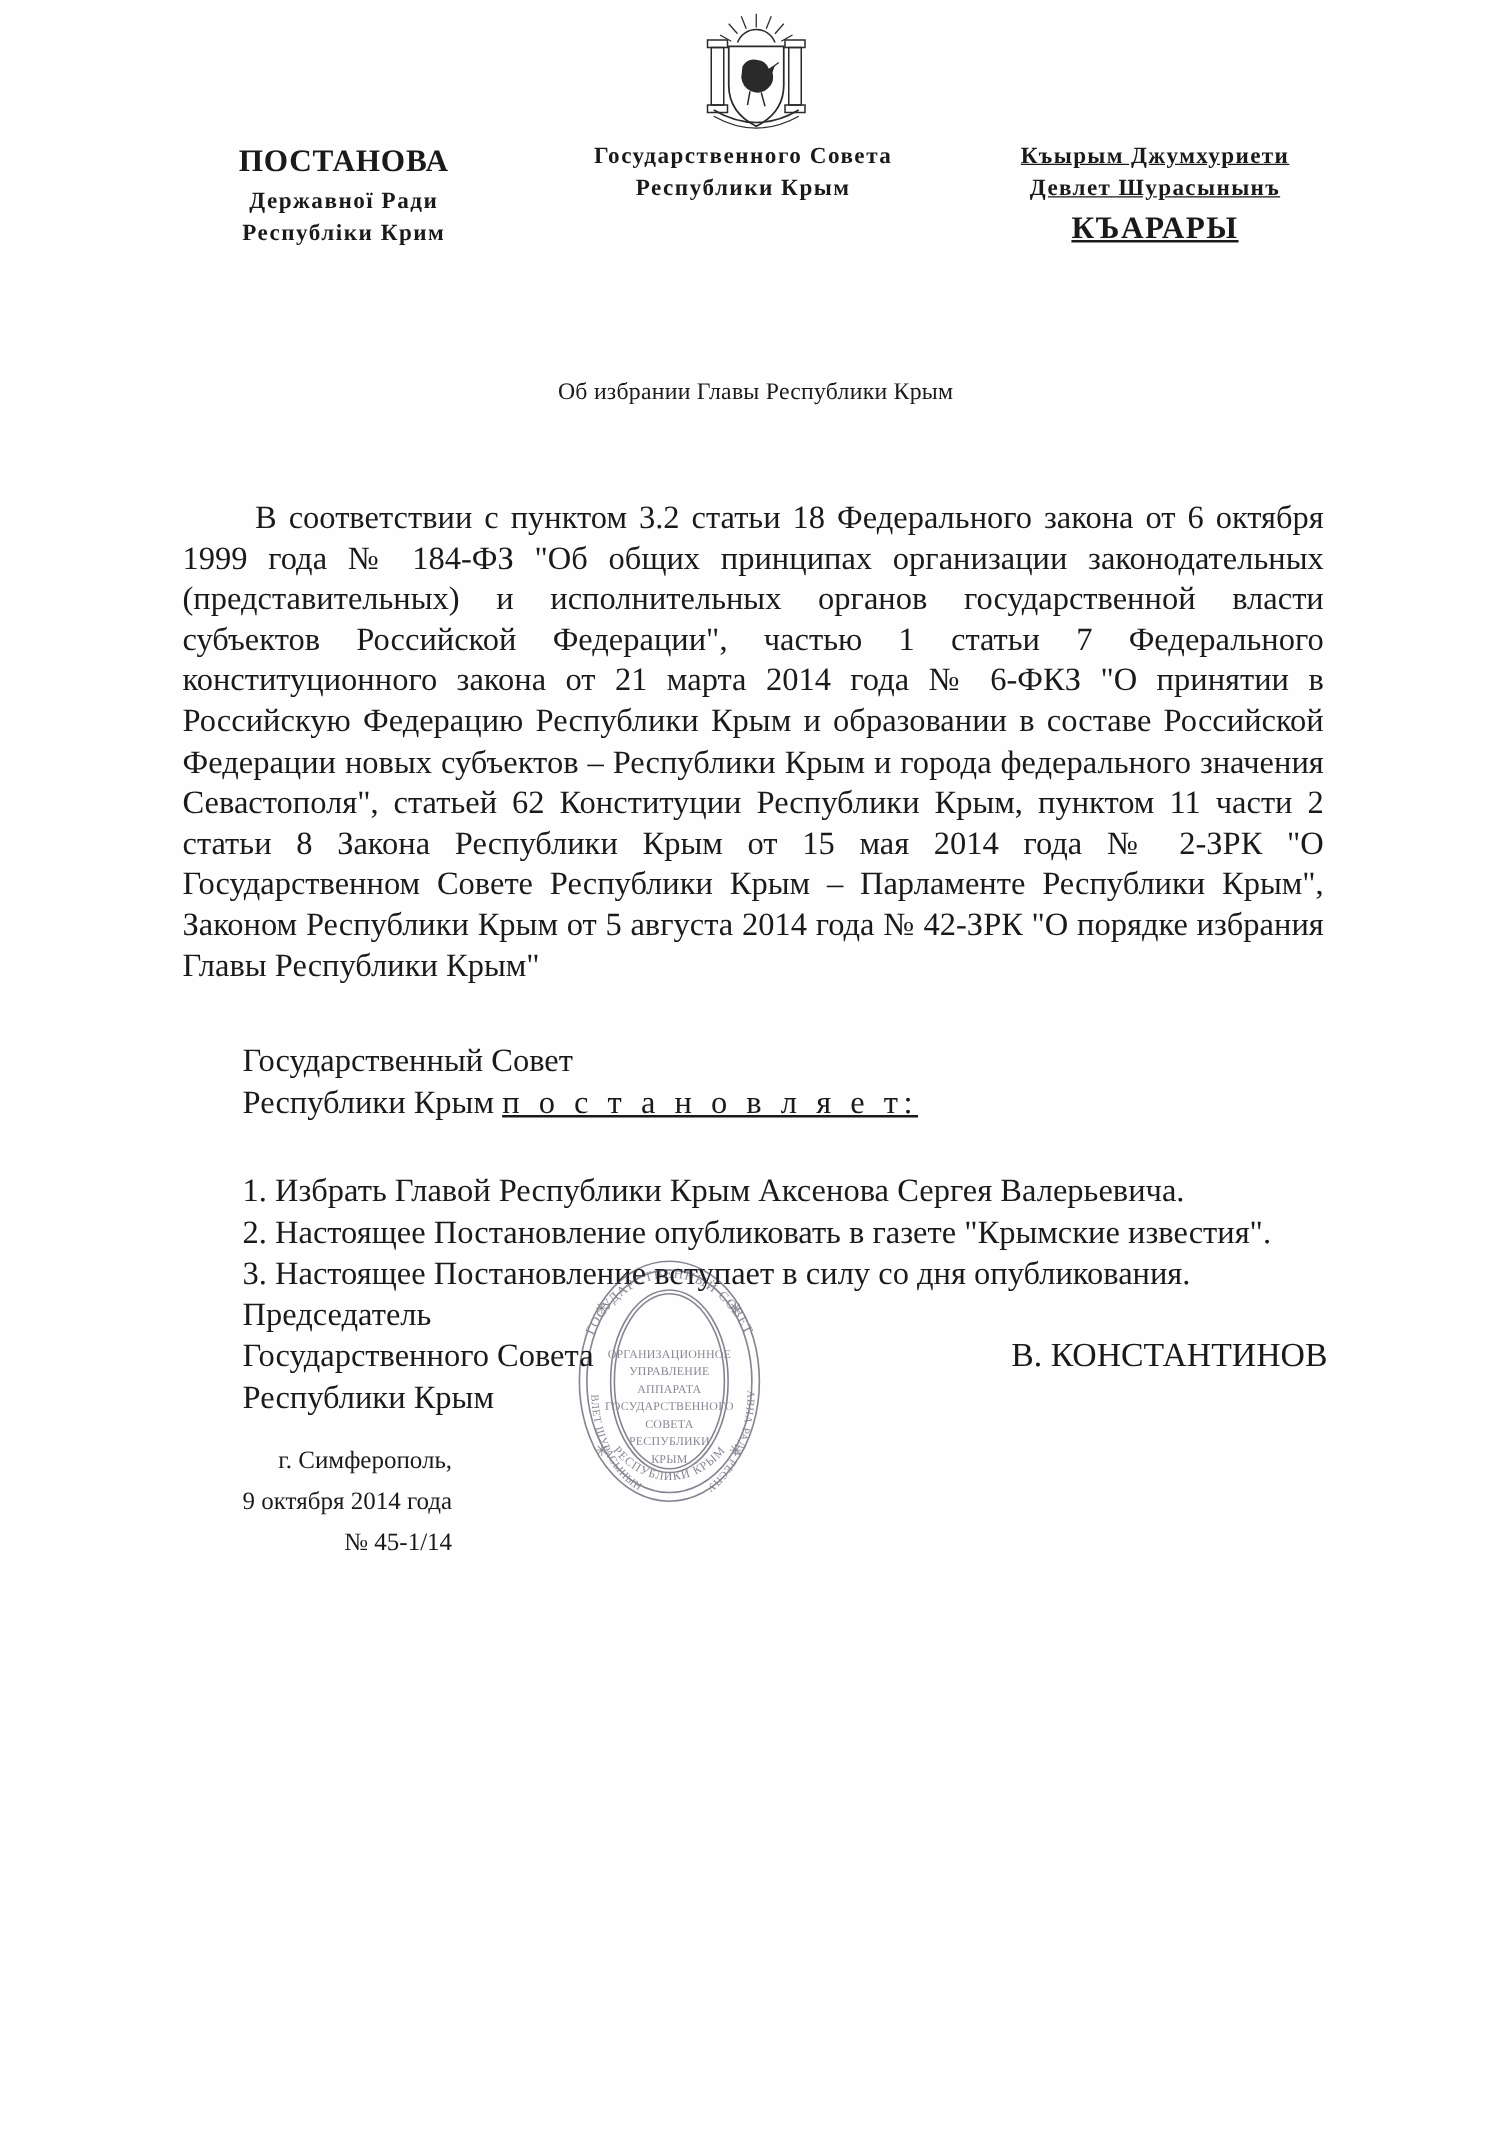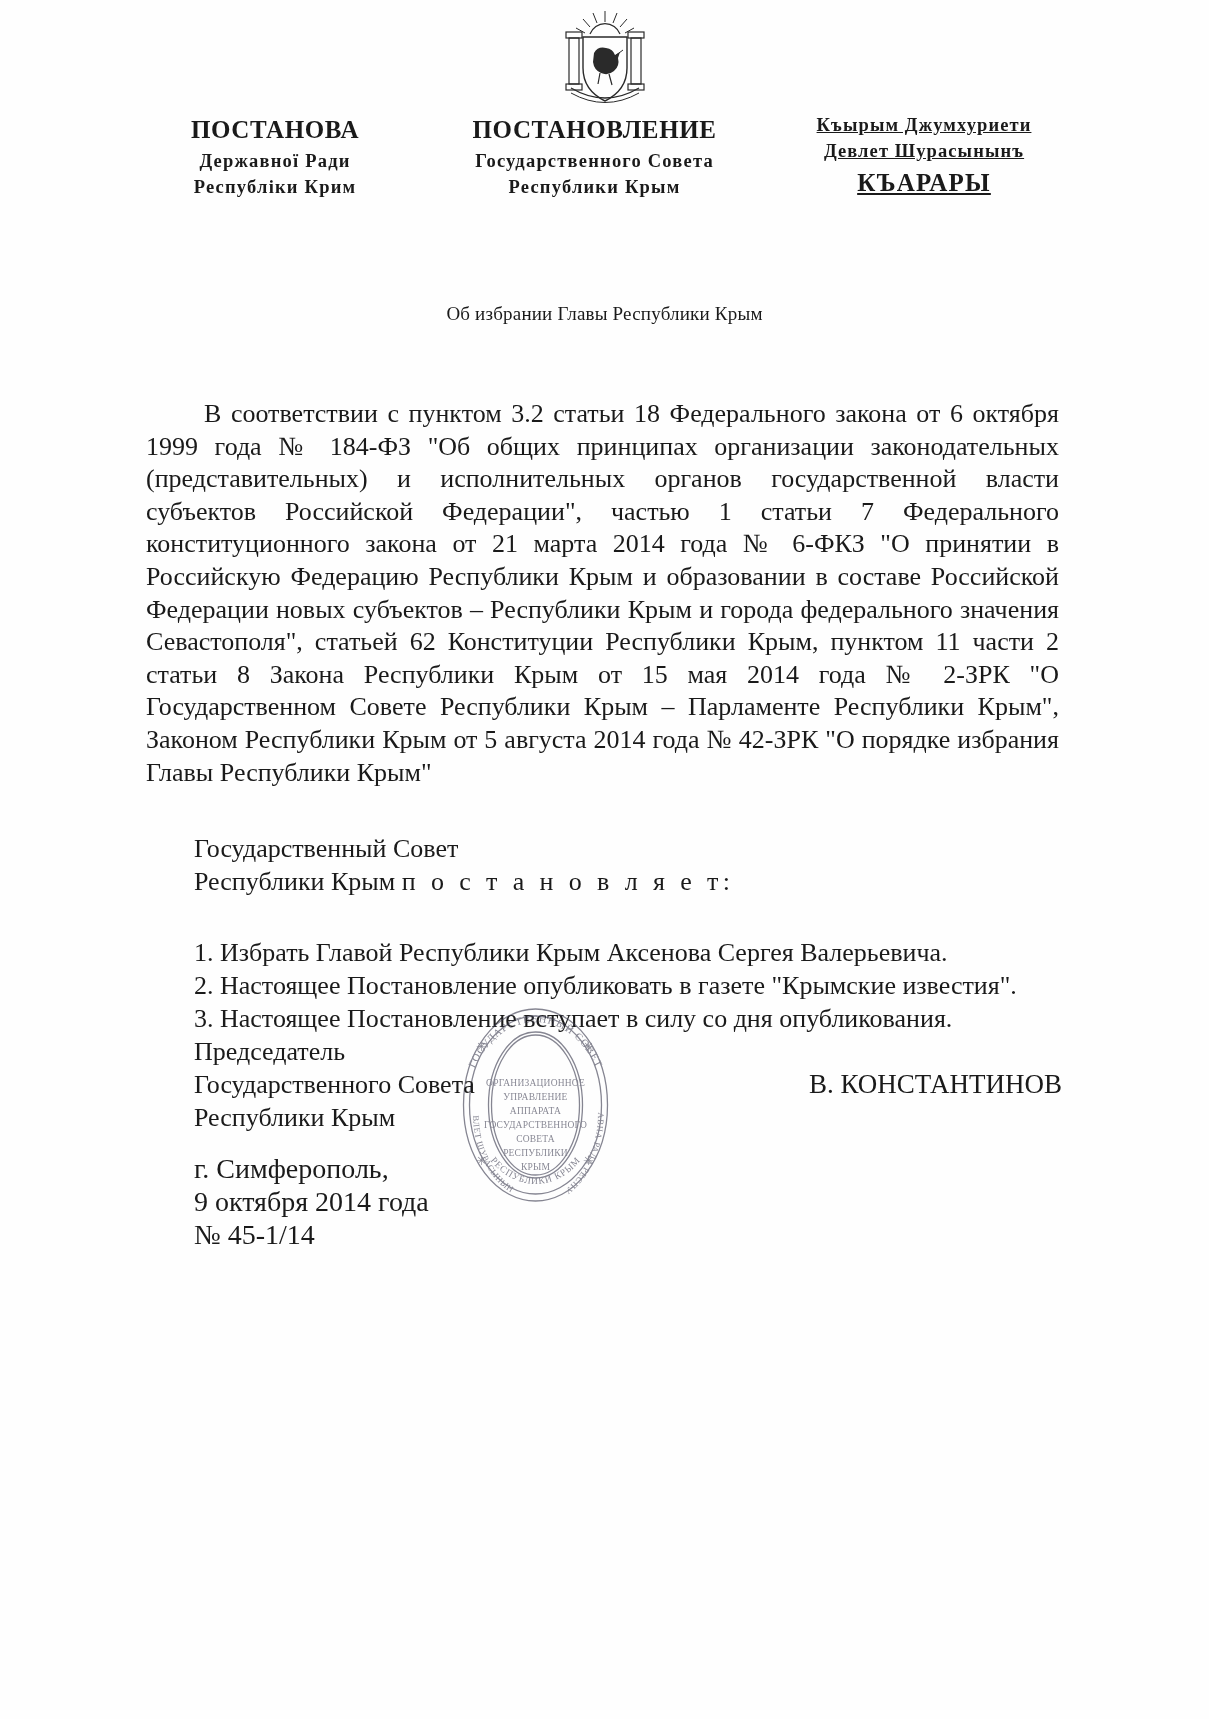--- a/index.html
+++ b/index.html
@@ -109,20 +109,21 @@
   }
 
   .resolves {
     margin-top: 44px;
     margin-left: 48px;
     font-size: 26px;
     line-height: 32.6px;
   }
   .resolves .spaced {
     letter-spacing: 4.4px;
+    text-decoration: underline;
   }
 
   .items {
     margin-top: 38px;
     margin-left: 48px;
     font-size: 26px;
     line-height: 33px;
   }
   .items div { white-space: nowrap; }
 
@@ -144,22 +145,23 @@
   .sign-name {
     font-size: 27px;
     white-space: nowrap;
     padding-right: 12px;
   }
 
   .footer-block {
     position: absolute;
     top: 1152px;
     left: 194px;
-    font-size: 28px;
+    font-size: 20px;
     line-height: 33px;
+    text-align: right;
   }
   .footer-block div { white-space: nowrap; }
 
   
   .stamp {
     position: absolute;
     left: 443px;
     top: 993px;
     width: 185px;
     height: 215px;
@@ -217,21 +219,20 @@
   </div>
 
   <div class="header-row">
     <div class="hdr-col ua">
       <div class="hdr-big">ПОСТАНОВА</div>
       <div class="hdr-sub">Державної Ради</div>
       <div class="hdr-sub">Республіки Крим</div>
     </div>
 
     <div class="hdr-col ru">
-      <div class="hdr-big">ПОСТАНОВЛЕНИЕ</div>
       <div class="hdr-sub">Государственного Совета</div>
       <div class="hdr-sub">Республики Крым</div>
     </div>
 
     <div class="hdr-col crh">
       <div class="hdr-crh-line">Къырым Джумхуриети</div>
       <div class="hdr-crh-line">Девлет Шурасынынъ</div>
       <div class="hdr-crh-big">КЪАРАРЫ</div>
     </div>
   </div>

